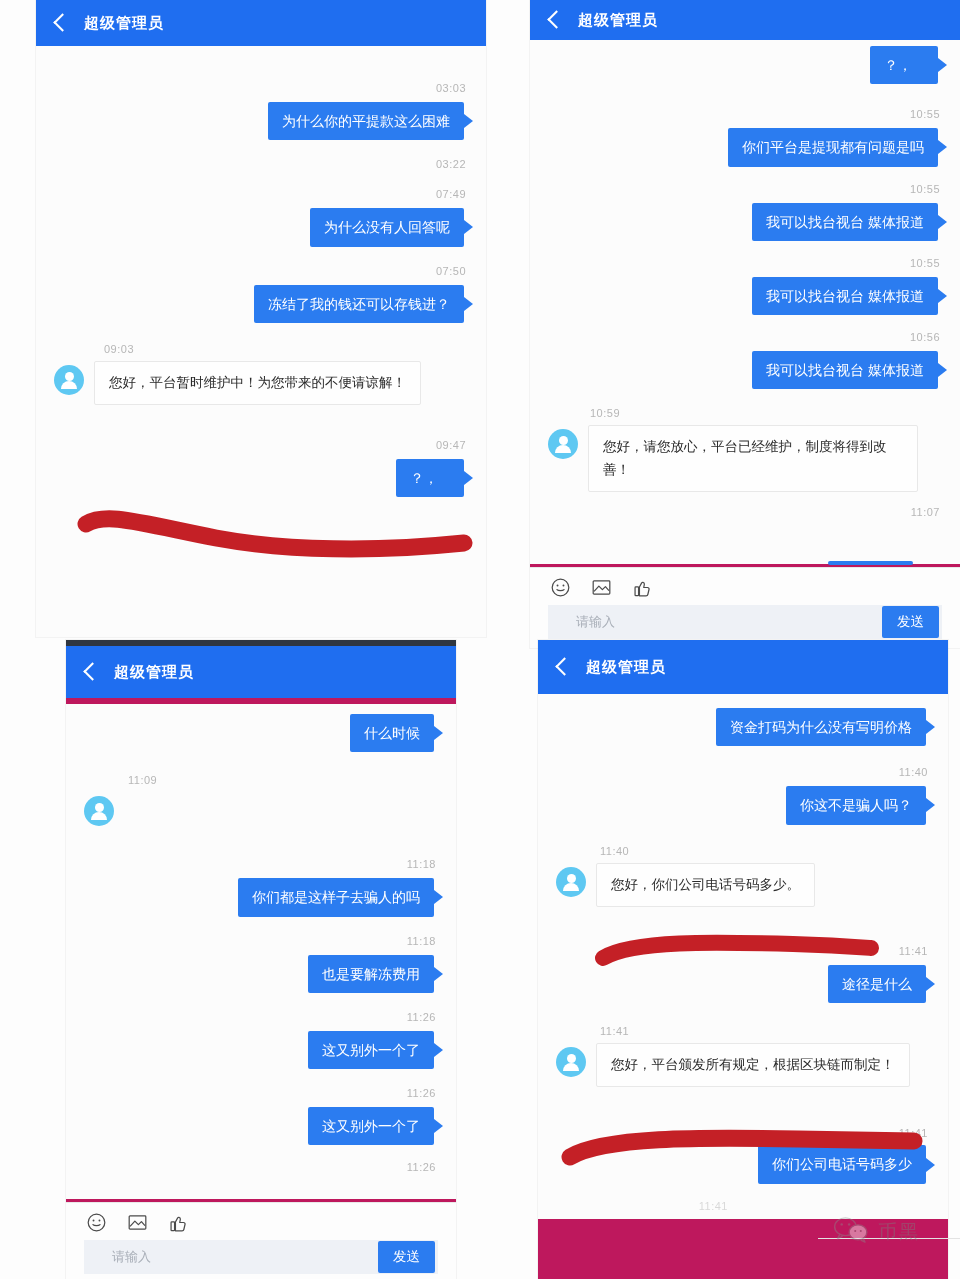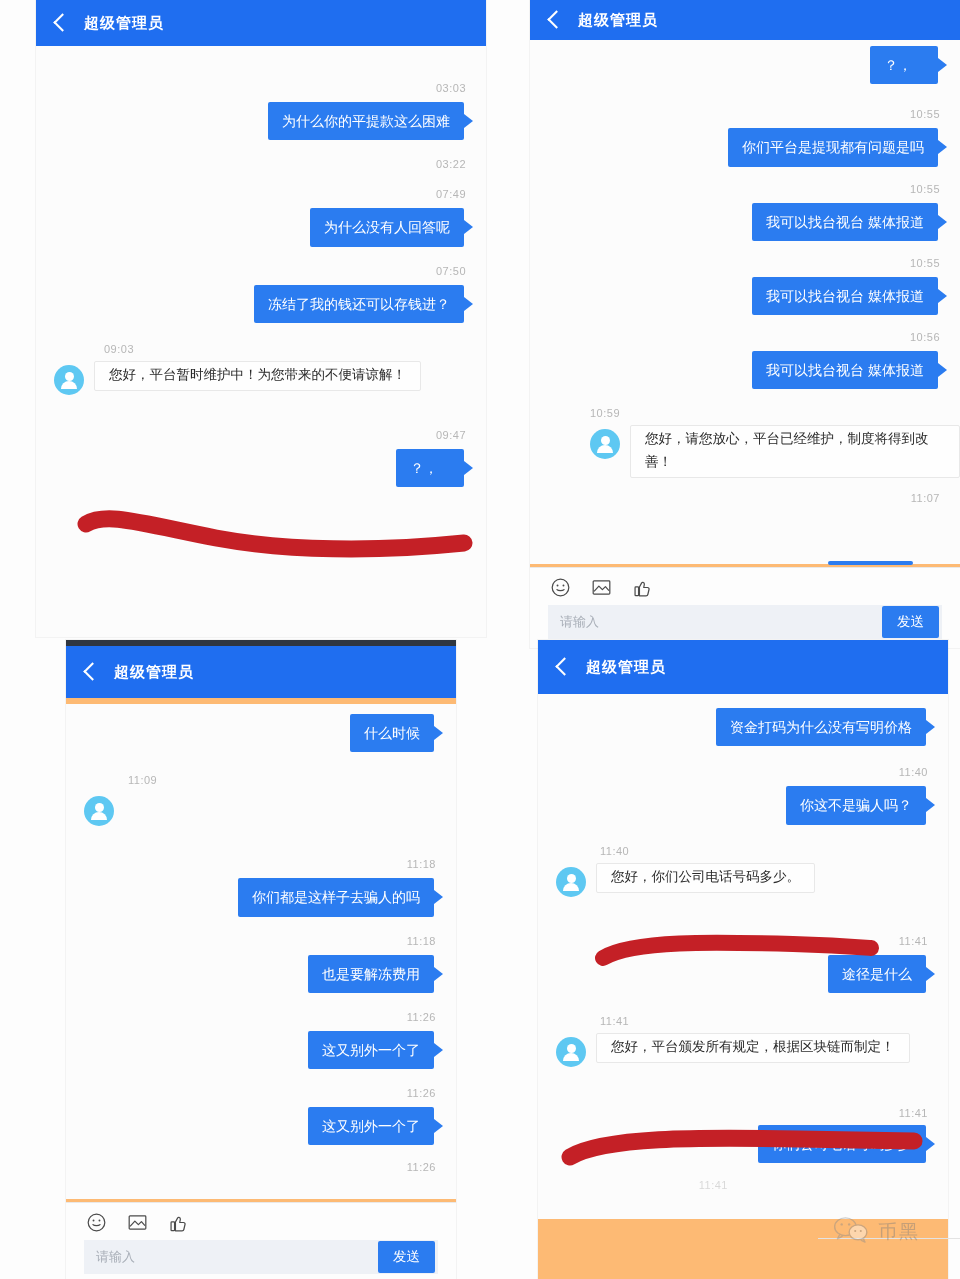--- a/index.html
+++ b/index.html
@@ -4,21 +4,21 @@
 <style>
   html,body{margin:0;padding:0;}
   body{
     width:960px;height:1279px;position:relative;overflow:hidden;
     background:#ffffff;
     font-family:"Liberation Sans","DejaVu Sans",sans-serif;
   }
   .stage{position:absolute;left:0;top:0;width:960px;height:1279px;background:#fdfdfd;}
 
   
-  .panel{position:absolute;background:#fdba74;overflow:hidden;}
+  .panel{position:absolute;background:#be185d;overflow:hidden;}
   .panel.shadowed{box-shadow:0 0 0 1px rgba(0,0,0,0.04);}
 
   .appbar{
     position:absolute;left:0;top:0;right:0;
     background:#1f6ef0;color:#ffffff;
     display:flex;align-items:center;
     box-sizing:border-box;
   }
   .back-icon{
     display:inline-block;width:20px;height:20px;position:relative;flex:0 0 auto;margin-left:14px;
@@ -69,33 +69,33 @@
     width:9px;height:9px;border-radius:50%;background:#ffffff;
   }
   .avatar::after{
     content:"";position:absolute;left:50%;top:16px;margin-left:-8px;
     width:16px;height:8px;border-radius:8px 8px 0 0;background:#ffffff;
   }
   .bubble-in{
     position:relative;margin-left:10px;background:#fefefe;
     border:1px solid #e8e8e8;color:#2a2a2a;
     font-size:13.5px;line-height:1.65;
-    padding:3px 14px;max-width:74%;border-radius:2px;font-family:Liberation Mono, monospace;
+    padding:10px 14px;max-width:74%;border-radius:2px;
   }
 
   
   .scribble{position:absolute;pointer-events:none;}
 
   
   .composer{position:absolute;left:0;right:0;bottom:0;background:#fdfdfd;border-top:1px solid #e9e9e9;}
   .tools{display:flex;align-items:center;gap:20px;padding:9px 0 7px 20px;}
   .ico{width:21px;height:21px;display:inline-block;position:relative;}
   .ico svg{display:block;}
   .inputbar{display:flex;align-items:center;background:#eef1f6;margin:0 18px 12px 18px;height:34px;}
-  .inputbar .ph{flex:1;font-size:13px;color:#a9afb8;padding-left:12px;}
+  .inputbar .ph{flex:1;font-size:13px;color:#a9afb8;padding-left:28px;}
   .sendbtn{
     background:#2b7cf0;color:#fff;font-size:13.5px;
     padding:7px 15px;margin-right:3px;border-radius:2px;white-space:nowrap;
   }
   .scrollbar{position:absolute;height:4px;background:#2b7cf0;border-radius:2px;}
 
   
   .watermark{
     position:absolute;display:flex;align-items:center;gap:8px;opacity:.42;
   }
@@ -198,21 +198,21 @@
 
       <div class="row" style="padding-top:16px;">
         <span class="ts right">10:56</span>
         <div class="out" style="margin-top:8px;">
           <div class="bubble-out">我可以找台视台 媒体报道</div>
         </div>
       </div>
 
       <div class="row" style="padding-top:18px;">
         <span class="ts left" style="padding-left:60px;">10:59</span>
-        <div class="in" style="margin-top:6px;padding-left:18px;justify-content:flex-end;">
+        <div class="in" style="margin-top:6px;padding-left:18px;">
           <div class="avatar"></div>
           <div class="bubble-in" style="max-width:300px;">您好，请您放心，平台已经维护，制度将得到改善！</div>
         </div>
       </div>
 
       <div class="row" style="padding-top:14px;">
         <span class="ts right">11:07</span>
       </div>
     </div>
 

